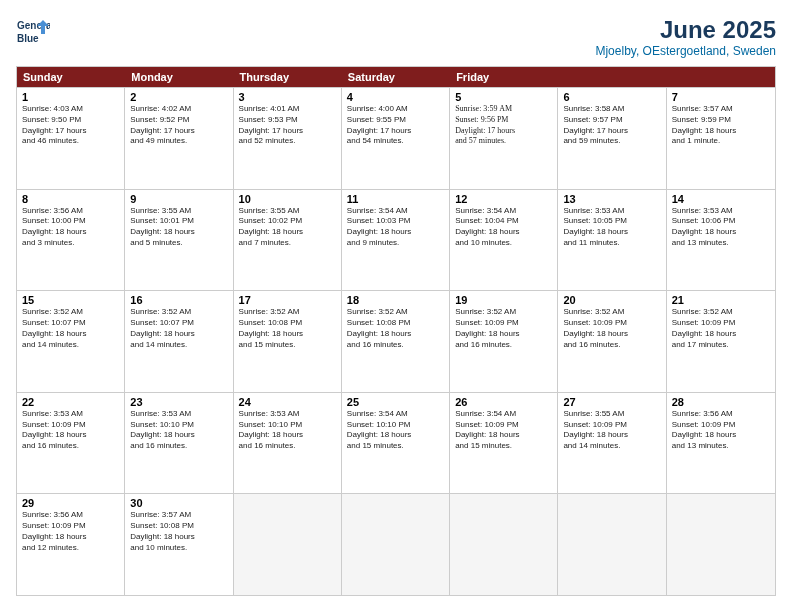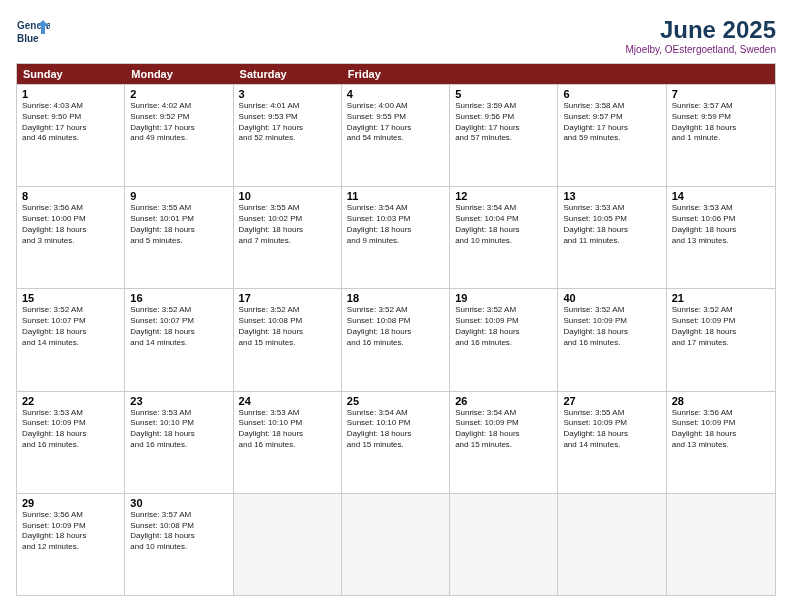--- a/index.html
+++ b/index.html
@@ -30,22 +30,22 @@
     }
     .title-block {
       text-align: right;
     }
     .month-title {
       font-size: 24px;
       font-weight: bold;
       color: #1a3a5c;
     }
     .subtitle {
-      font-size: 10px;
-      color: #701a75;
+      font-size: 12px;
+      color: #0369a1;
       margin-left: 44px;
     }
     .calendar {
       flex: 1;
       border: 1px solid #ccc;
       display: flex;
       flex-direction: column;
     }
     .cal-header {
       display: grid;
@@ -112,20 +112,21 @@
     <div class="title-block">
       <div class="month-title">June 2025</div>
       <div class="subtitle">Mjoelby, OEstergoetland, Sweden</div>
     </div>
   </div>
 
   <div class="calendar">
     <div class="cal-header">
     <div class="cal-header-cell">Sunday</div>
         <div class="cal-header-cell">Monday</div>
+        <div class="cal-header-cell">Thursday</div>
         <div class="cal-header-cell">Saturday</div>
         <div class="cal-header-cell">Friday</div>
       </div>
     <div class="cal-body">
     <div class="cal-row">
           <div class="cal-cell">
             <div class="day-num">1</div>
             <div class="day-info" style="white-space: pre-line;">Sunrise: 4:03 AM
 Sunset: 9:50 PM
 Daylight: 17 hours
@@ -147,21 +148,21 @@
           </div>
           <div class="cal-cell">
             <div class="day-num">4</div>
             <div class="day-info" style="white-space: pre-line;">Sunrise: 4:00 AM
 Sunset: 9:55 PM
 Daylight: 17 hours
 and 54 minutes.</div>
           </div>
           <div class="cal-cell">
             <div class="day-num">5</div>
-            <div class="day-info" style="white-space: pre-line;">Sunrise: 3:59 AM
+            <div class="day-info" style="white-space: pre-line; font-family: Liberation Serif, serif;">Sunrise: 3:59 AM
 Sunset: 9:56 PM
 Daylight: 17 hours
 and 57 minutes.</div>
           </div>
           <div class="cal-cell">
             <div class="day-num">6</div>
             <div class="day-info" style="white-space: pre-line;">Sunrise: 3:58 AM
 Sunset: 9:57 PM
 Daylight: 17 hours
 and 59 minutes.</div>
@@ -255,21 +256,21 @@
 and 16 minutes.</div>
           </div>
           <div class="cal-cell">
             <div class="day-num">19</div>
             <div class="day-info" style="white-space: pre-line;">Sunrise: 3:52 AM
 Sunset: 10:09 PM
 Daylight: 18 hours
 and 16 minutes.</div>
           </div>
           <div class="cal-cell">
-            <div class="day-num">40</div>
+            <div class="day-num">20</div>
             <div class="day-info" style="white-space: pre-line;">Sunrise: 3:52 AM
 Sunset: 10:09 PM
 Daylight: 18 hours
 and 16 minutes.</div>
           </div>
           <div class="cal-cell">
             <div class="day-num">21</div>
             <div class="day-info" style="white-space: pre-line;">Sunrise: 3:52 AM
 Sunset: 10:09 PM
 Daylight: 18 hours

